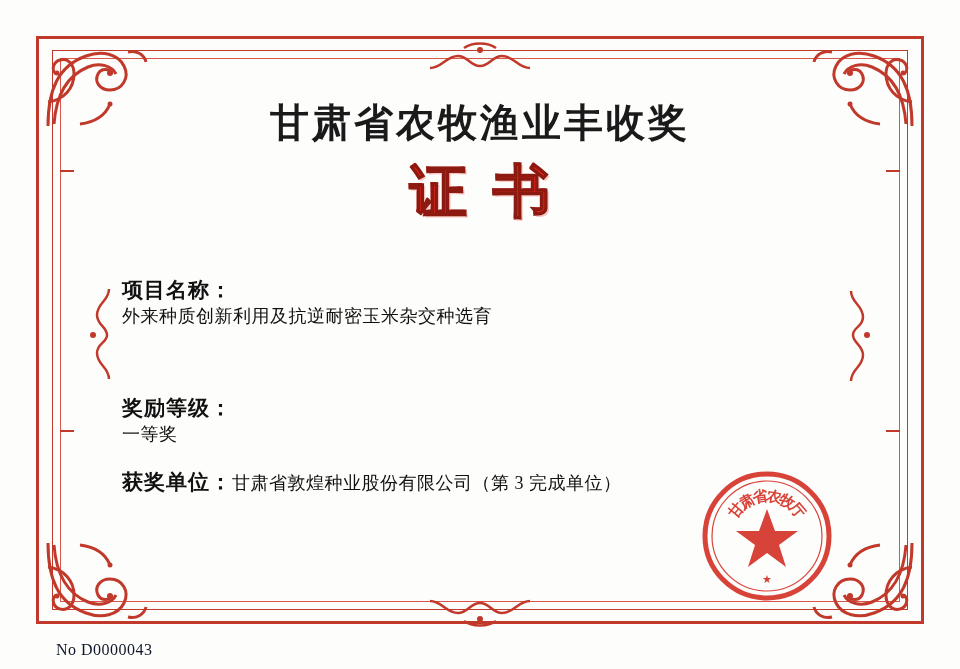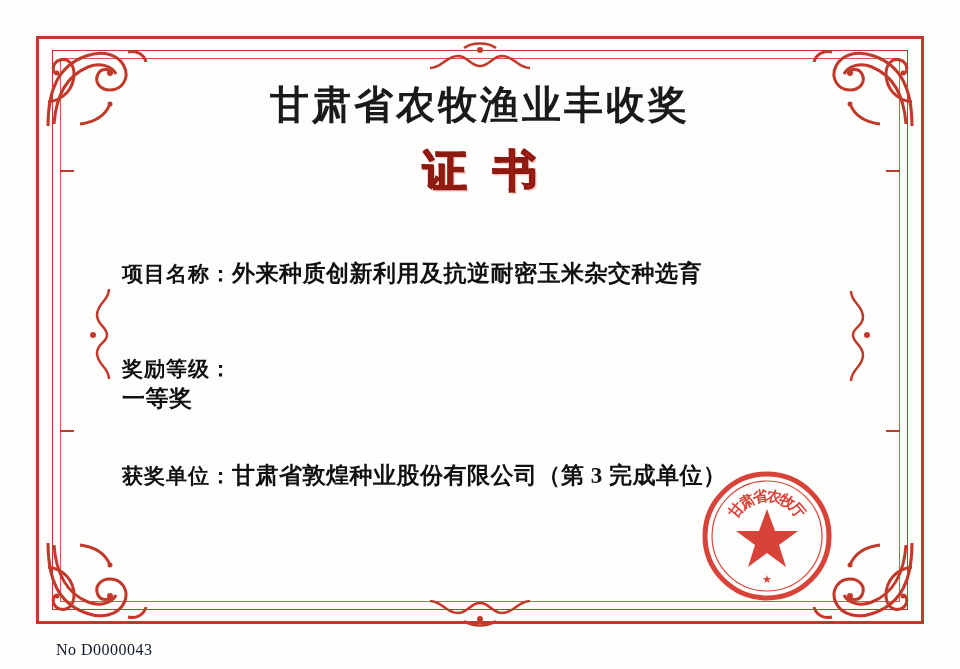--- a/index.html
+++ b/index.html
@@ -80,67 +80,68 @@
     width: 800px;
     height: 504px;
   }
 
   .title-main {
     text-align: center;
     font-size: 39px;
     font-weight: bold;
     letter-spacing: 3px;
     color: #1a1a1a;
+    margin-top: 18px;
     font-family: "Liberation Serif", serif;
   }
 
   .title-sub-wrap {
     text-align: center;
     margin-top: 10px;
     height: 64px;
     position: relative;
   }
   .title-sub {
     display: inline-block;
-    font-size: 44px;
+    font-size: 57px;
     font-weight: bold;
     letter-spacing: 26px;
     text-indent: 26px;
     color: #e0231a;
     -webkit-text-stroke: 1.5px #8c1a10;
     text-shadow:
        2px 2px 0 #f7c9c4,
       -1px -1px 0 #a31c12;
-    font-family: Liberation Mono, monospace;
+    font-family: Liberation Serif, serif;
     line-height: 64px;
   }
 
   .field-row {
     display: flex;
     align-items: baseline;
     margin-left: 42px;
     margin-right: 20px;
   }
   .field-label {
     font-size: 21px;
     font-weight: bold;
     color: #111;
     white-space: nowrap;
     letter-spacing: 1px;
   }
   .field-value {
-    font-size: 23px;
+    font-size: 18px;
     color: #111;
     letter-spacing: 0.5px;
-    font-weight: 700;
-  }
-
-  .row-project { margin-top: 52px; }
+    font-weight: 400;
+  }
+
+  .row-project { margin-top: 52px; flex-direction: column; }
   .row-level   { margin-top: 66px; flex-direction: column; }
-  .row-unit    { margin-top: 46px; align-items: center; }
+  .row-unit    { margin-top: 22px; }
 
   .footer {
     position: absolute;
     left: 0; right: 0;
     bottom: 38px;
     display: flex;
     justify-content: space-between;
     padding: 0 36px 0 72px;
     box-sizing: border-box;
   }

